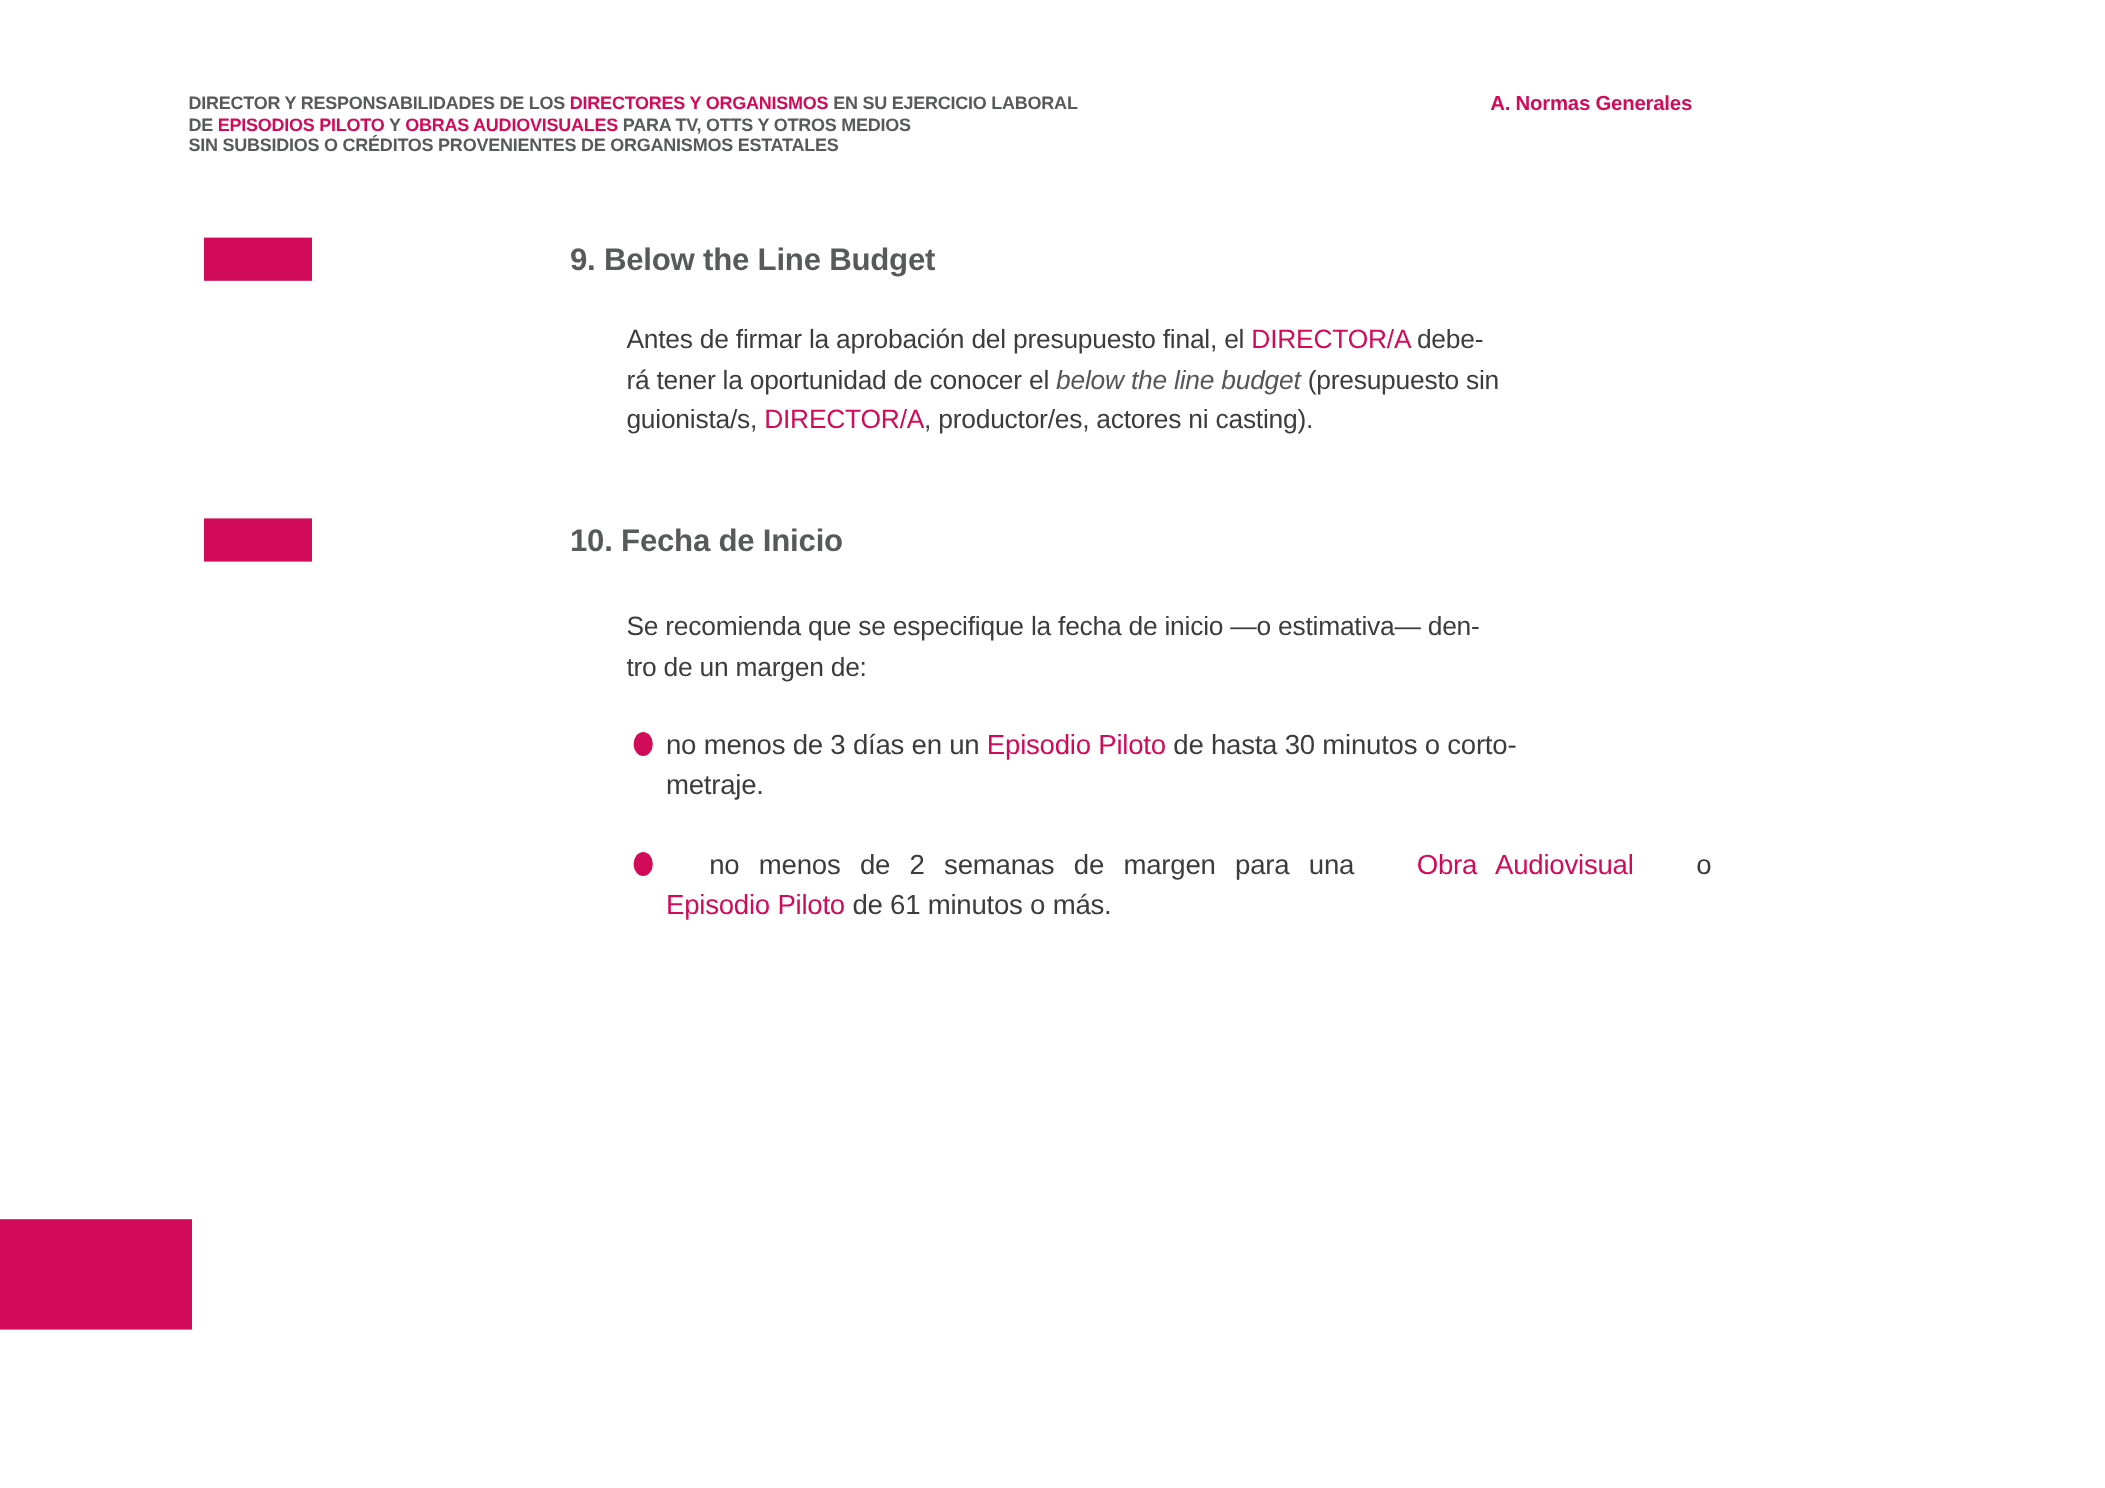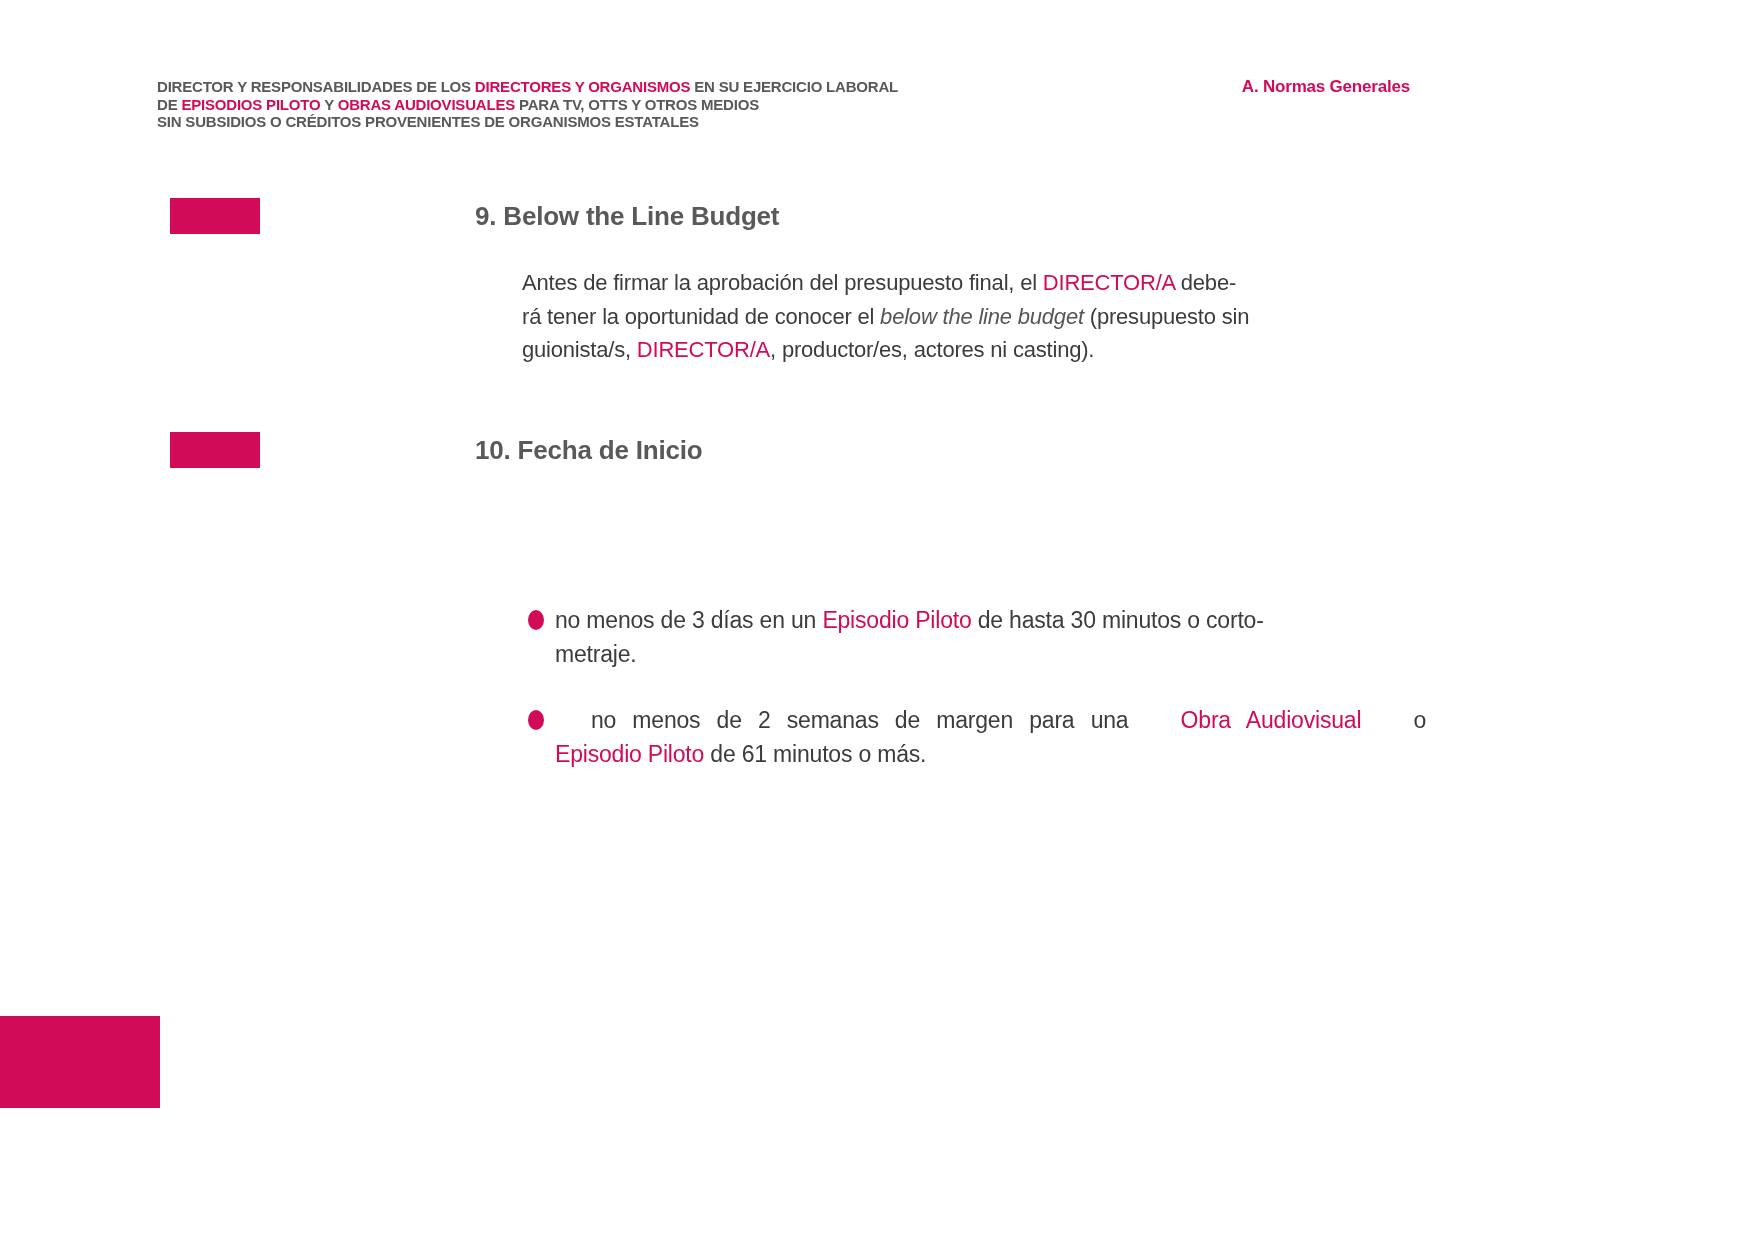--- a/index.html
+++ b/index.html
@@ -101,20 +101,21 @@
   <div class="header-right">A. Normas Generales</div>
 
   <div class="marker marker-9"></div>
   <h2 class="heading h-9">9. Below the Line Budget</h2>
 
   <p class="body para-1"><span>Antes de firmar la aprobación del presupuesto final, el </span><span class="accent">DIRECTOR/A</span><span> debe-</span><br><span>rá tener la oportunidad de conocer el </span><span class="italic">below the line budget</span><span> (presupuesto sin</span><br><span>guionista/s, </span><span class="accent">DIRECTOR/A</span><span>, productor/es, actores ni casting).</span></p>
 
   <div class="marker marker-10"></div>
   <h2 class="heading h-10">10. Fecha de Inicio</h2>
 
+  <p class="body para-2"><span>Se recomienda que se especifique la fecha de inicio —o estimativa— den-</span><br><span>tro de un margen de:</span></p>
 
   <ul class="bullets">
     <li>
       <span class="dot"></span>
       <p class="bullet-text"><span>no menos de 3 días en un </span><span class="accent">Episodio Piloto</span><span> de hasta 30 minutos o corto-</span><br><span>metraje.</span></p>
     </li>
     <li>
       <span class="dot"></span>
       <p class="bullet-text"><span class="stretch">no menos de 2 semanas de margen para una </span><span class="accent stretch">Obra Audiovisual</span><span class="stretch"> o</span><br><span class="accent">Episodio Piloto</span><span> de 61 minutos o más.</span></p>
     </li>

